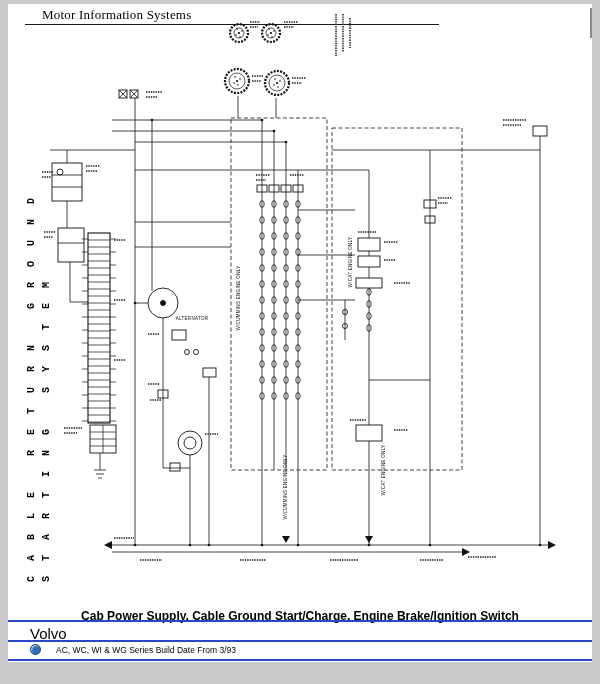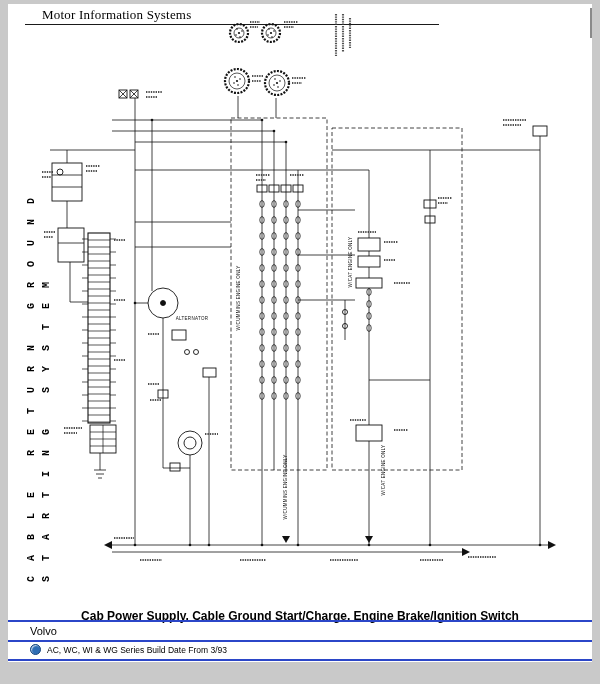--- a/index.html
+++ b/index.html
@@ -20,22 +20,22 @@
   .side-label{
     font-family:"Liberation Mono",monospace;font-weight:bold;font-size:10px;
     letter-spacing:15px;fill:#000;
   }
   .caption{
     position:absolute;left:0;top:591px;width:600px;text-align:center;
     font-size:12px;font-weight:bold;color:#000;margin-top:18px;
   }
   .rule{position:absolute;left:8px;width:584px;height:2px;background:var(--accent,#2b46c8);}
   .rule1{top:620px}.rule2{top:640px}.rule3{top:659px}
-  .make-row{position:absolute;left:30px;top:625px;font-size:11px;color:#000;text-align:center;}
-  .series-row{position:absolute;left:30px;top:644px;display:flex;align-items:center;gap:6px;}
+  .make-row{position:absolute;left:30px;top:625px;font-size:15px;color:#000;text-align:center;}
+  .series-row{position:absolute;left:30px;top:644px;display:flex;align-items:center;gap:15px;}
   .bullet{
     width:9px;height:9px;border-radius:50%;
     background:var(--bullet,#2e6db4);border:1px solid #16457e;
     box-shadow:inset 1px 1px 1px rgba(255,255,255,.7);
   }
   .series-label{font-size:8.5px;color:#000;}
 </style>
 </head>
 <body>
 

